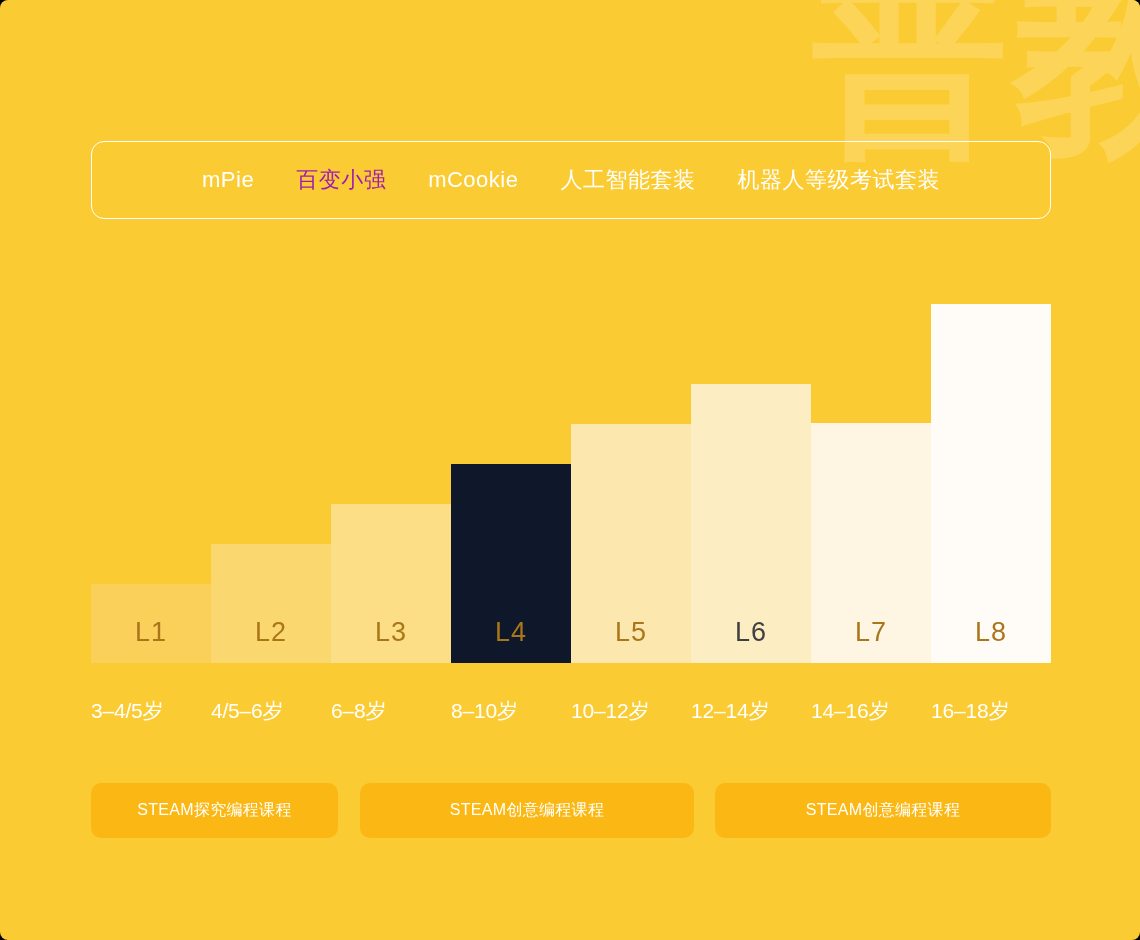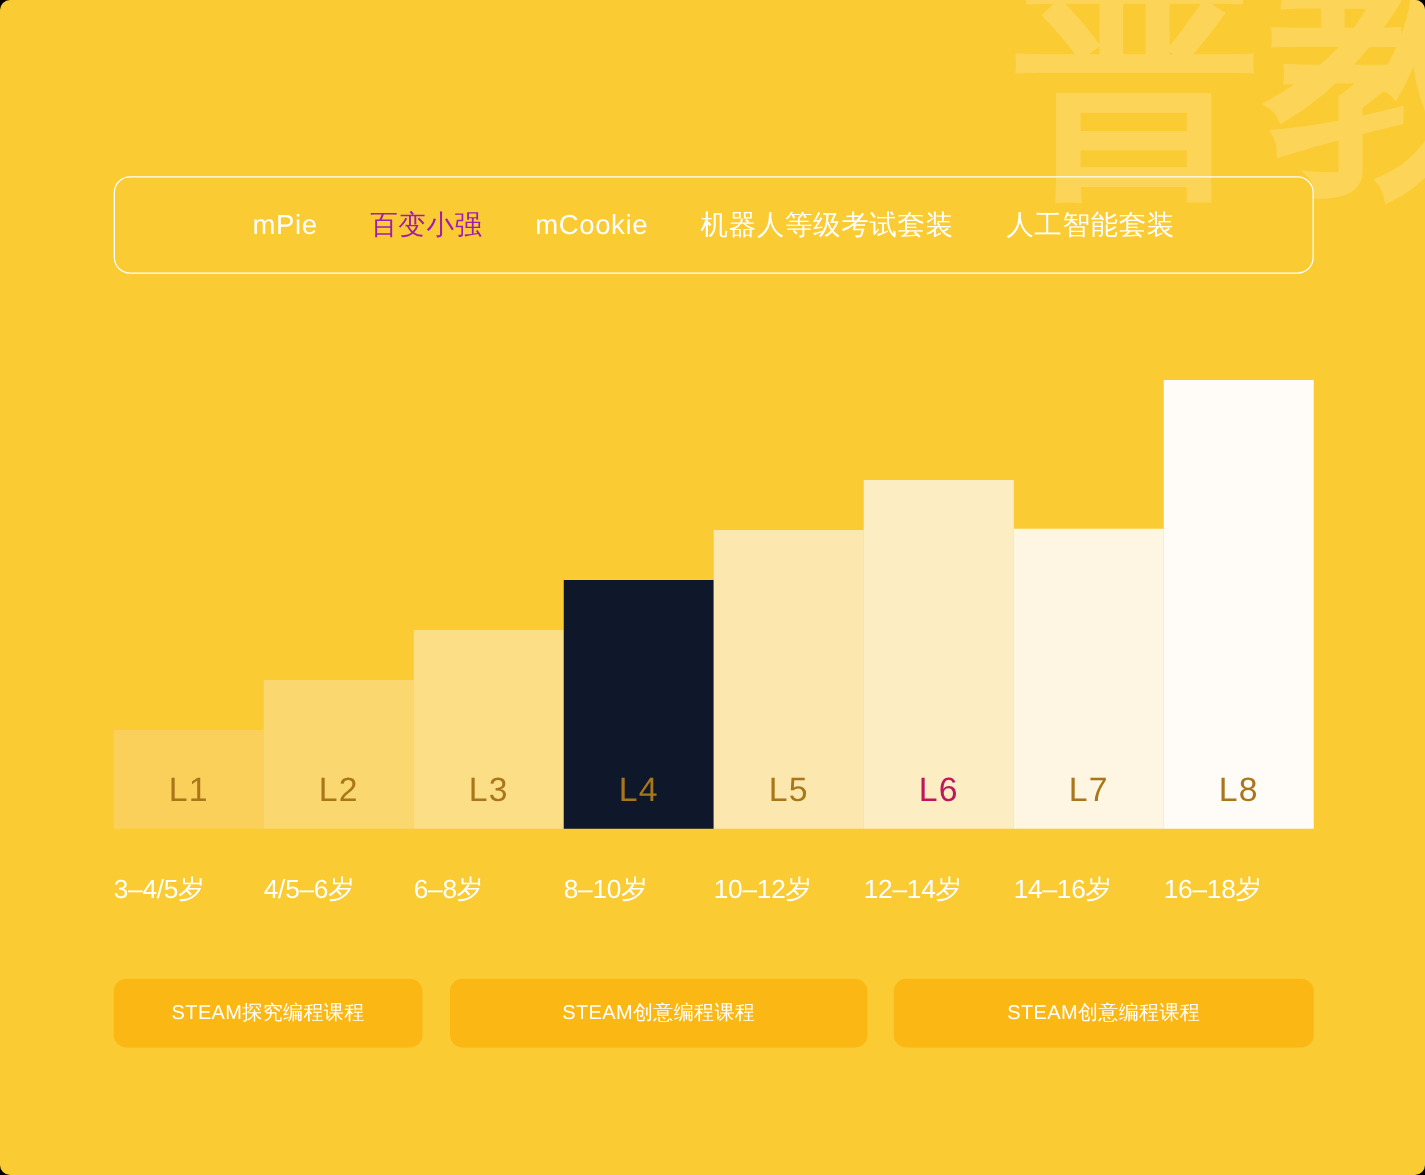--- a/index.html
+++ b/index.html
@@ -138,42 +138,42 @@
 <body>
 
 <div id="card" style="background: rgb(251, 203, 51);">
 
   <div id="watermark" style="color: rgb(252, 213, 88);">普教</div>
 
   <div id="tabbar">
     <div class="tab-item" style="color: rgb(255, 255, 255);">mPie</div>
     <div class="tab-item cjk" style="color: #a21caf;">百变小强</div>
     <div class="tab-item" style="color: rgb(255, 255, 255);">mCookie</div>
+    <div class="tab-item cjk" style="color: rgb(255, 255, 255);">人工智能套装</div>
     <div class="tab-item cjk" style="color: rgb(255, 255, 255);">机器人等级考试套装</div>
-    <div class="tab-item cjk" style="color: rgb(255, 255, 255);">人工智能套装</div>
   </div>
 
   <div id="chart">
     <div class="bar" style="height: 79px; background: rgb(250, 208, 90);">
       <span class="bar-label" style="color: rgb(169, 118, 26);">L1</span>
     </div>
     <div class="bar" style="height: 119px; background: rgb(251, 215, 112);">
       <span class="bar-label" style="color: rgb(169, 118, 26);">L2</span>
     </div>
     <div class="bar" style="height: 159px; background: rgb(252, 222, 135);">
       <span class="bar-label" style="color: rgb(169, 118, 26);">L3</span>
     </div>
     <div class="bar" style="height: 199px; background: #0f172a;">
       <span class="bar-label" style="color: rgb(169, 118, 26);">L4</span>
     </div>
     <div class="bar" style="height: 239px; background: rgb(252, 232, 174);">
       <span class="bar-label" style="color: rgb(169, 118, 26);">L5</span>
     </div>
     <div class="bar" style="height: 279px; background: rgb(253, 237, 195);">
-      <span class="bar-label" style="color: #be185d;">L6</span>
+      <span class="bar-label" style="color: #404040;">L6</span>
     </div>
     <div class="bar" style="height: 240px; background: rgb(254, 245, 226);">
       <span class="bar-label" style="color: rgb(169, 118, 26);">L7</span>
     </div>
     <div class="bar" style="height: 359px; background: rgb(255, 252, 248);">
       <span class="bar-label" style="color: rgb(169, 118, 26);">L8</span>
     </div>
   </div>
 
   <div id="ages">

